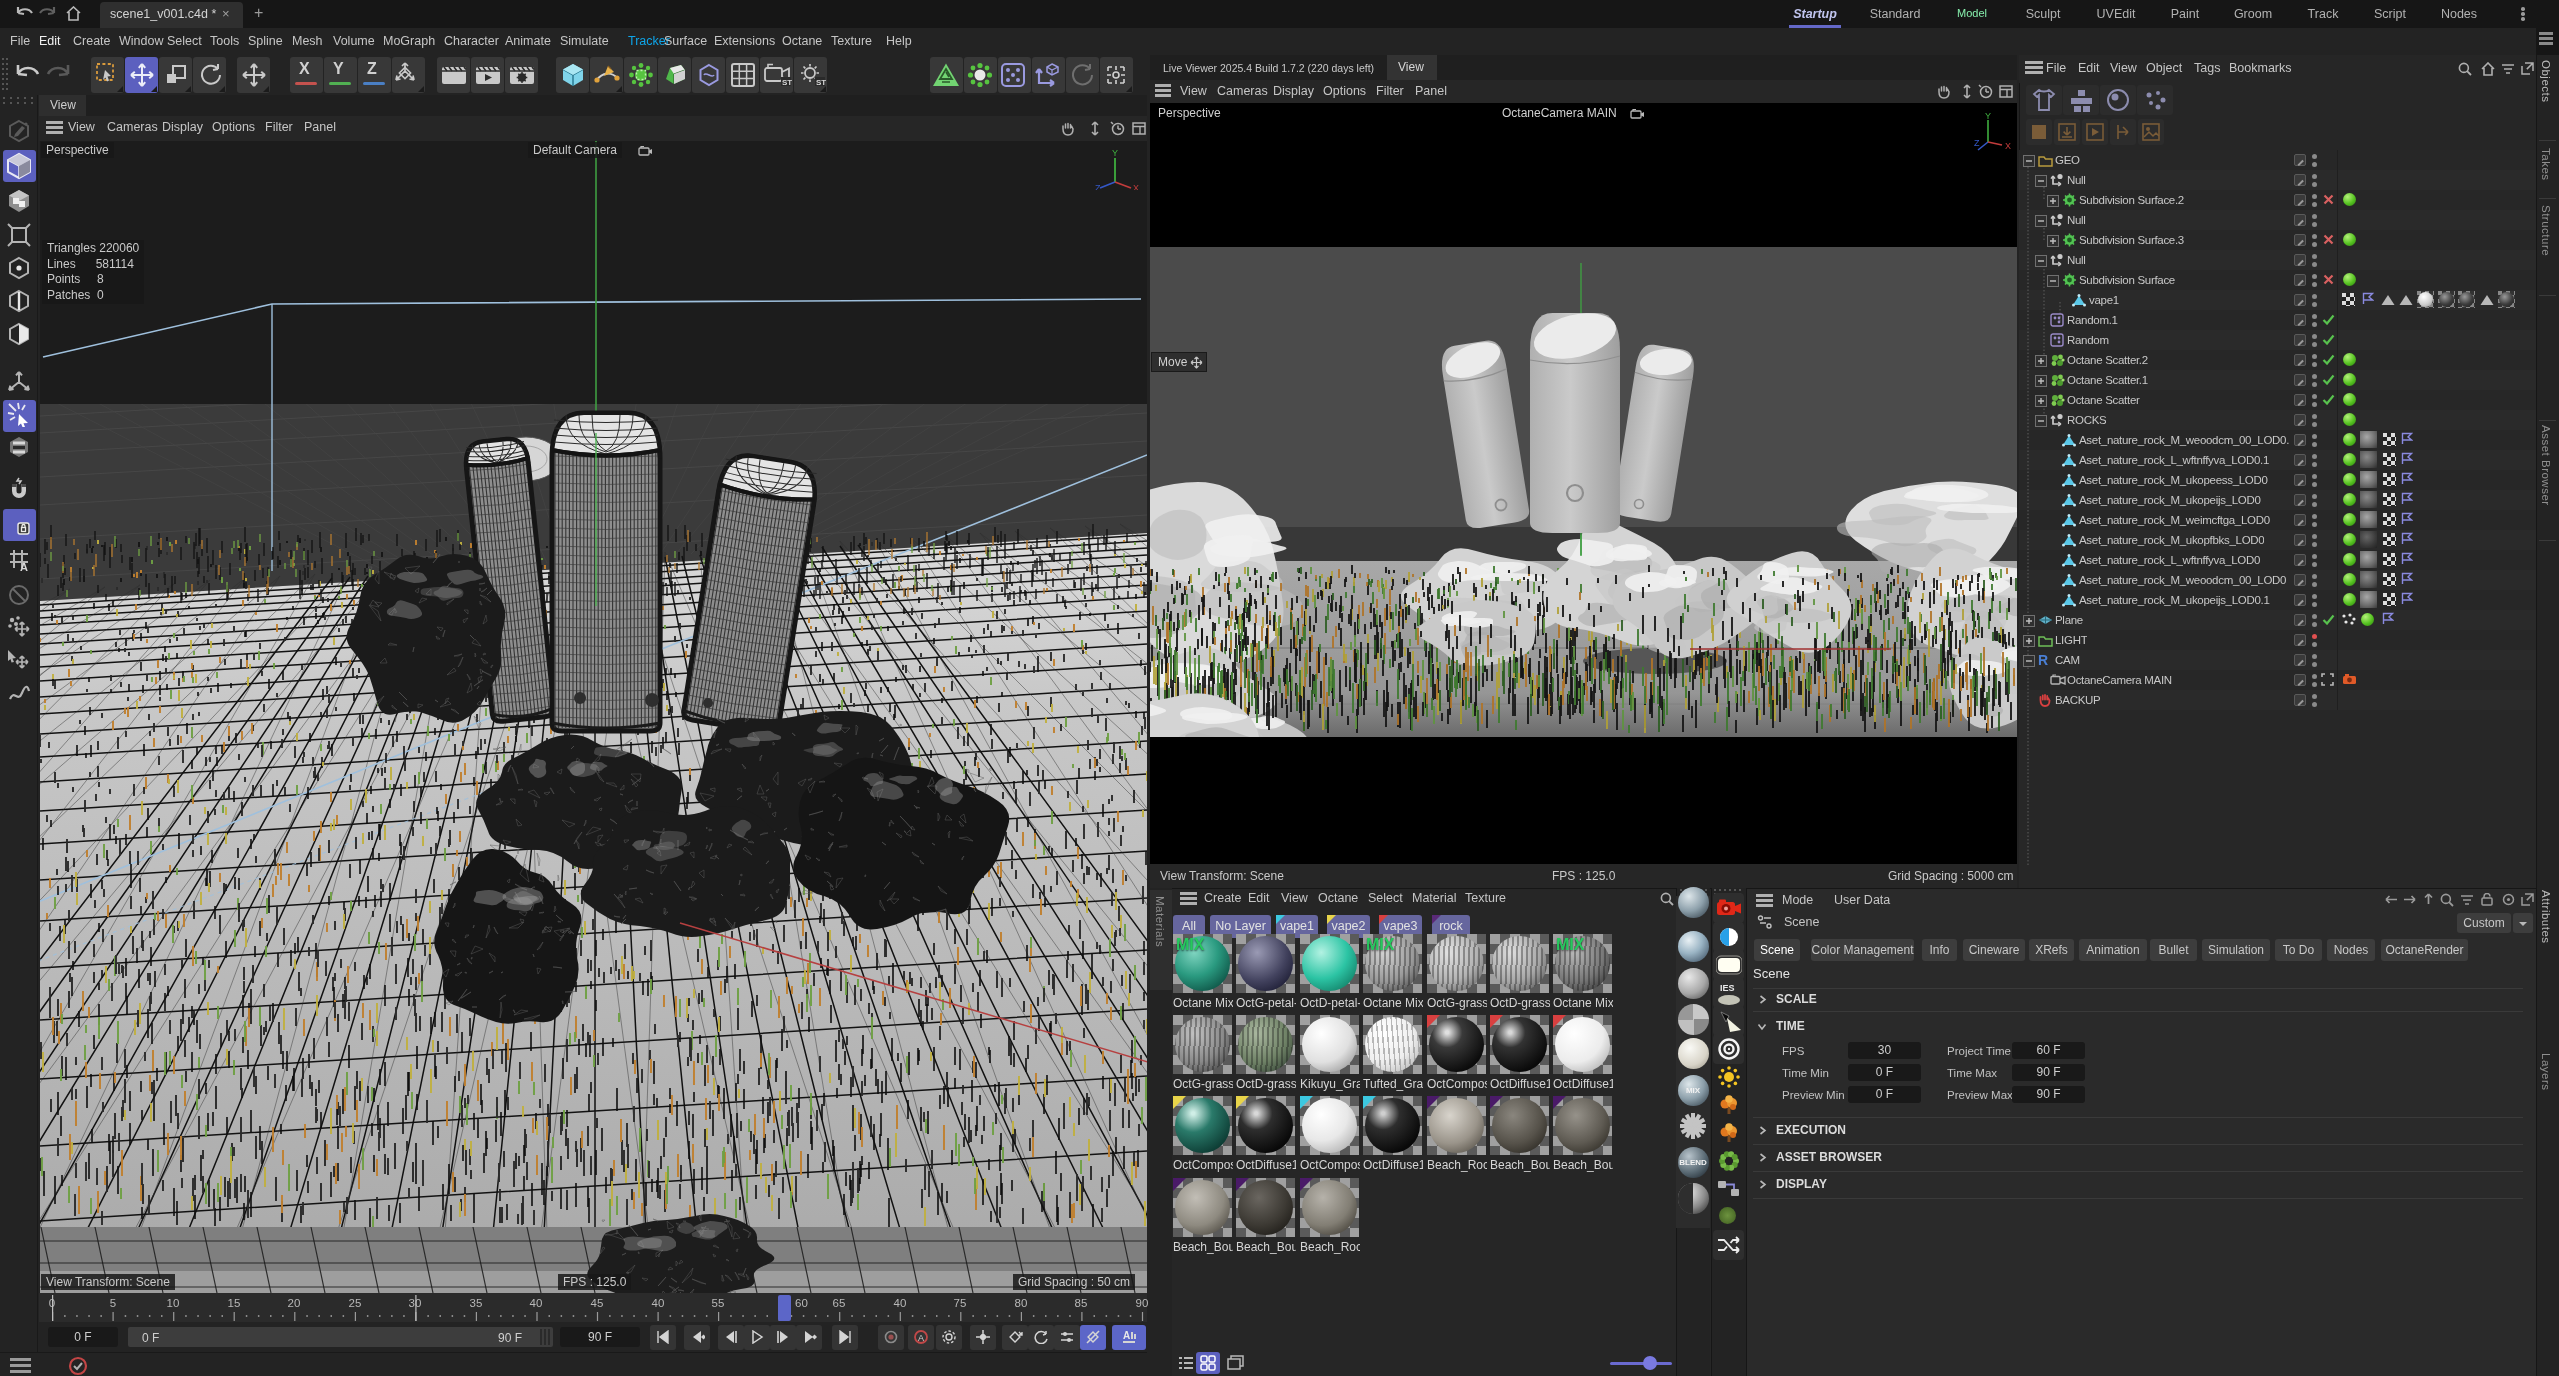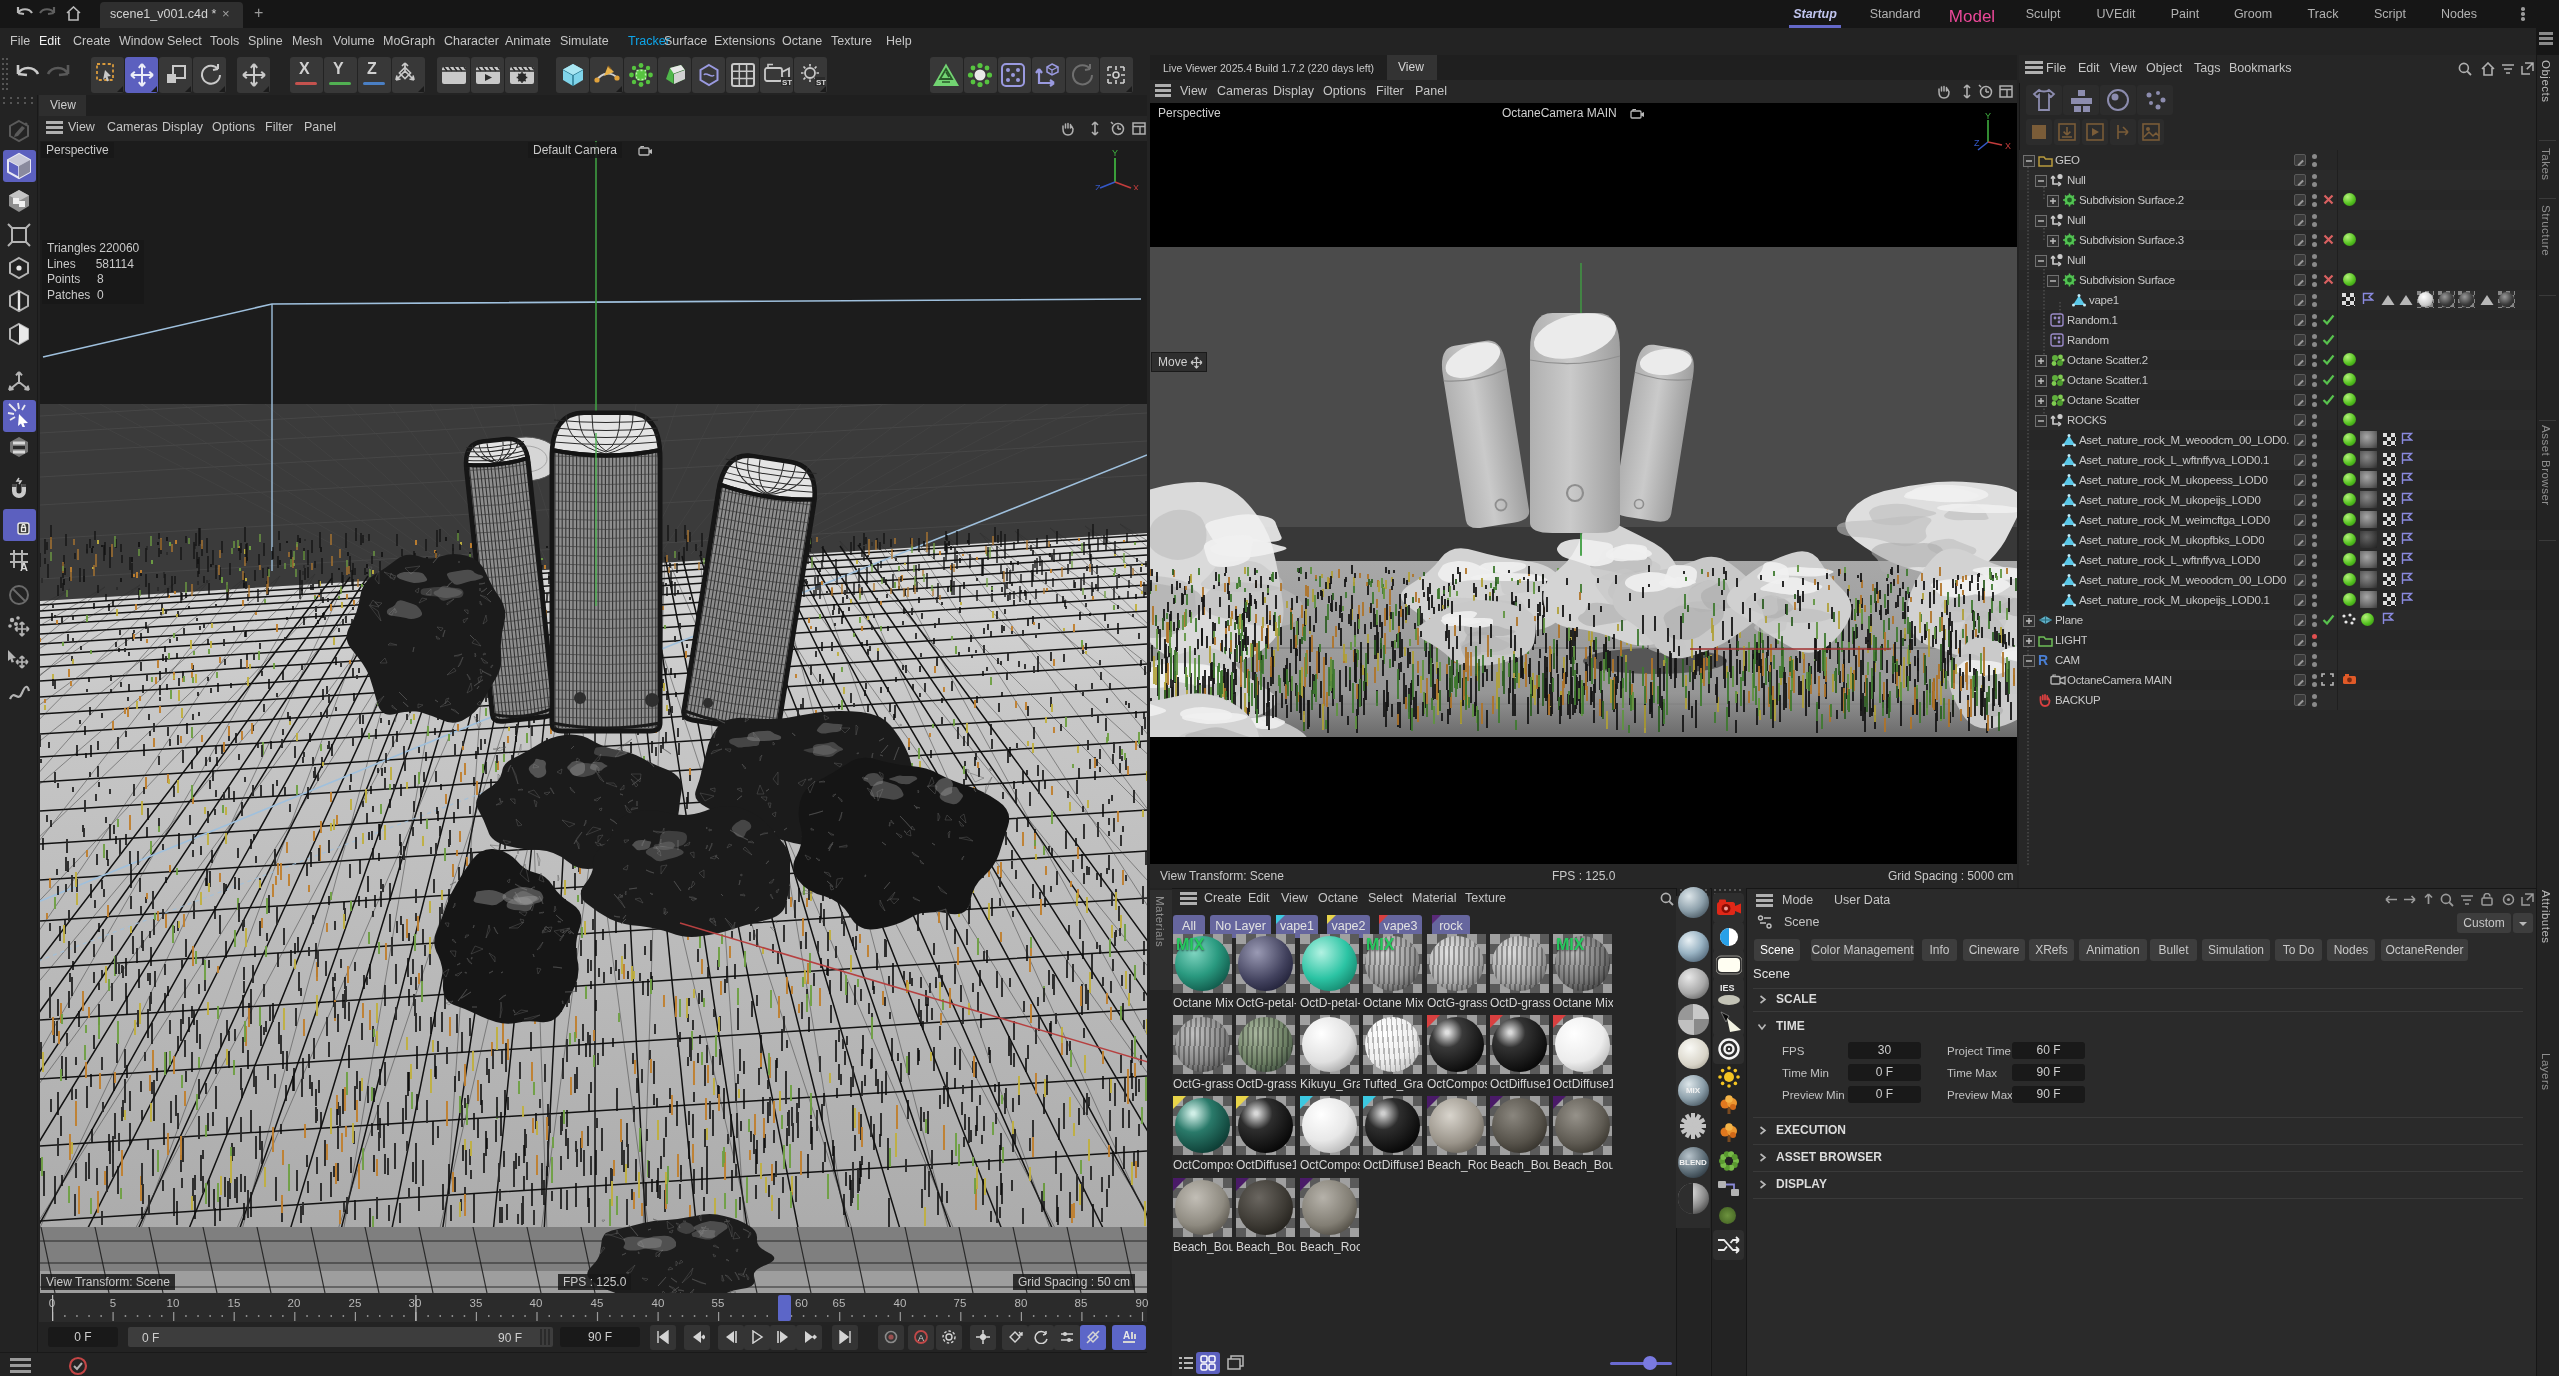--- a/index.html
+++ b/index.html
@@ -34,21 +34,21 @@
   </svg>
 <svg class="abs" style="left:66px;top:6px" width="15" height="15" viewBox="0 0 15 15">
     <path d="M1 7 L7.5 1 L14 7 M3 6 V14 H12 V6" stroke="#b9b9b9" stroke-width="1.6" fill="none"></path>
   </svg>
 <div class="abs" style="left:100px;top:2px;width:143px;height:26px;background:#2f2f2f;border-radius:4px 4px 0 0"></div>
 <div class="row" style="left:110px;top:7px;color:#d2d2d2;font-size:12.5px">scene1_v001.c4d *</div>
 <div class="row" style="left:222px;top:6px;color:#a0a0a0;font-size:13px">×</div>
 <div class="row" style="left:254px;top:4px;color:#9a9a9a;font-size:16px">+</div>
 <div class="row" style="left:1815px;top:7px;transform:translateX(-50%);font-style:italic;color:#c0c4ee;font-weight:bold;font-size:12.5px">Startup</div>
 <div class="row" style="left:1895px;top:7px;transform:translateX(-50%);color:#b2b2b2;font-size:12.5px">Standard</div>
-<div class="row" style="left:1972px;top:7px;transform:translateX(-50%);color:#ec4899;font-size:17px">Model</div>
+<div class="row" style="left:1972px;top:7px;transform:translateX(-50%);color:#86efac;font-size:11px">Model</div>
 <div class="row" style="left:2043px;top:7px;transform:translateX(-50%);color:#b2b2b2;font-size:12.5px">Sculpt</div>
 <div class="row" style="left:2116px;top:7px;transform:translateX(-50%);color:#b2b2b2;font-size:12.5px">UVEdit</div>
 <div class="row" style="left:2185px;top:7px;transform:translateX(-50%);color:#b2b2b2;font-size:12.5px">Paint</div>
 <div class="row" style="left:2253px;top:7px;transform:translateX(-50%);color:#b2b2b2;font-size:12.5px">Groom</div>
 <div class="row" style="left:2323px;top:7px;transform:translateX(-50%);color:#b2b2b2;font-size:12.5px">Track</div>
 <div class="row" style="left:2390px;top:7px;transform:translateX(-50%);color:#b2b2b2;font-size:12.5px">Script</div>
 <div class="row" style="left:2459px;top:7px;transform:translateX(-50%);color:#b2b2b2;font-size:12.5px">Nodes</div>
 <div class="abs" style="left:1789px;top:25px;width:52px;height:3px;background:#6468c8"></div>
 <div class="abs" style="left:2521px;top:7px;width:3.5px;height:3.5px;border-radius:50%;background:#9a9a9a"></div>
 <div class="abs" style="left:2521px;top:12px;width:3.5px;height:3.5px;border-radius:50%;background:#9a9a9a"></div>

